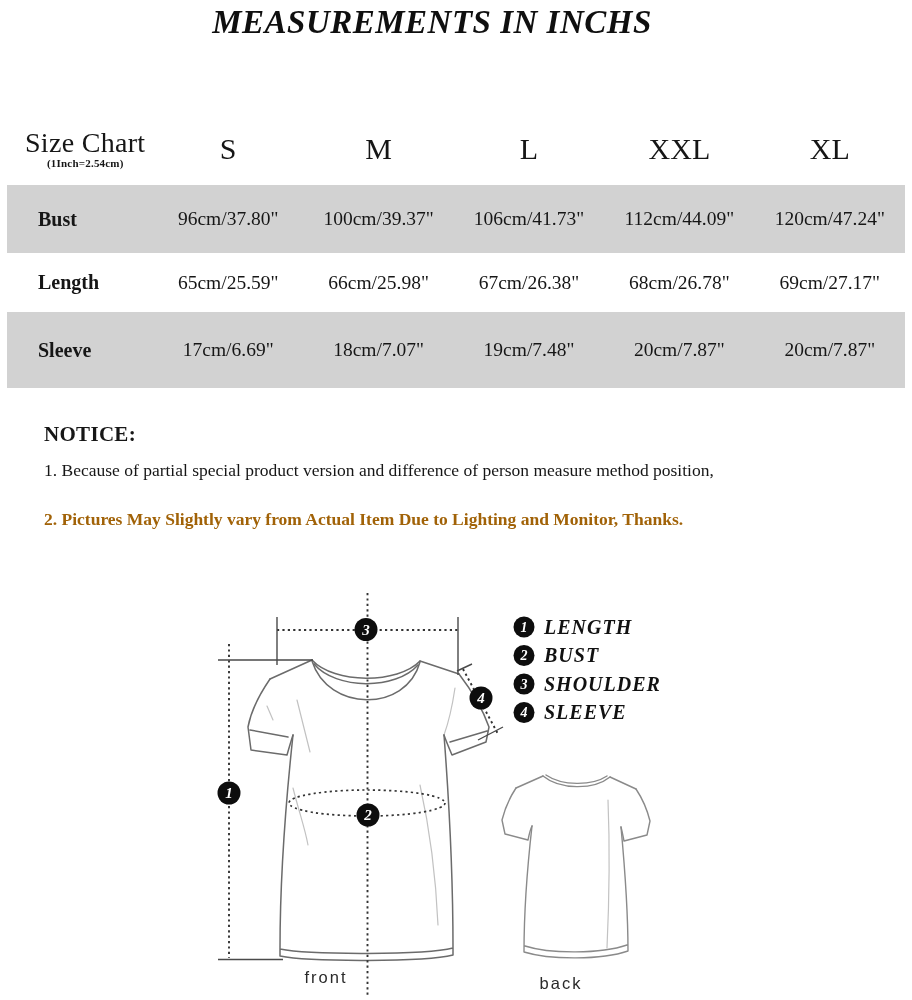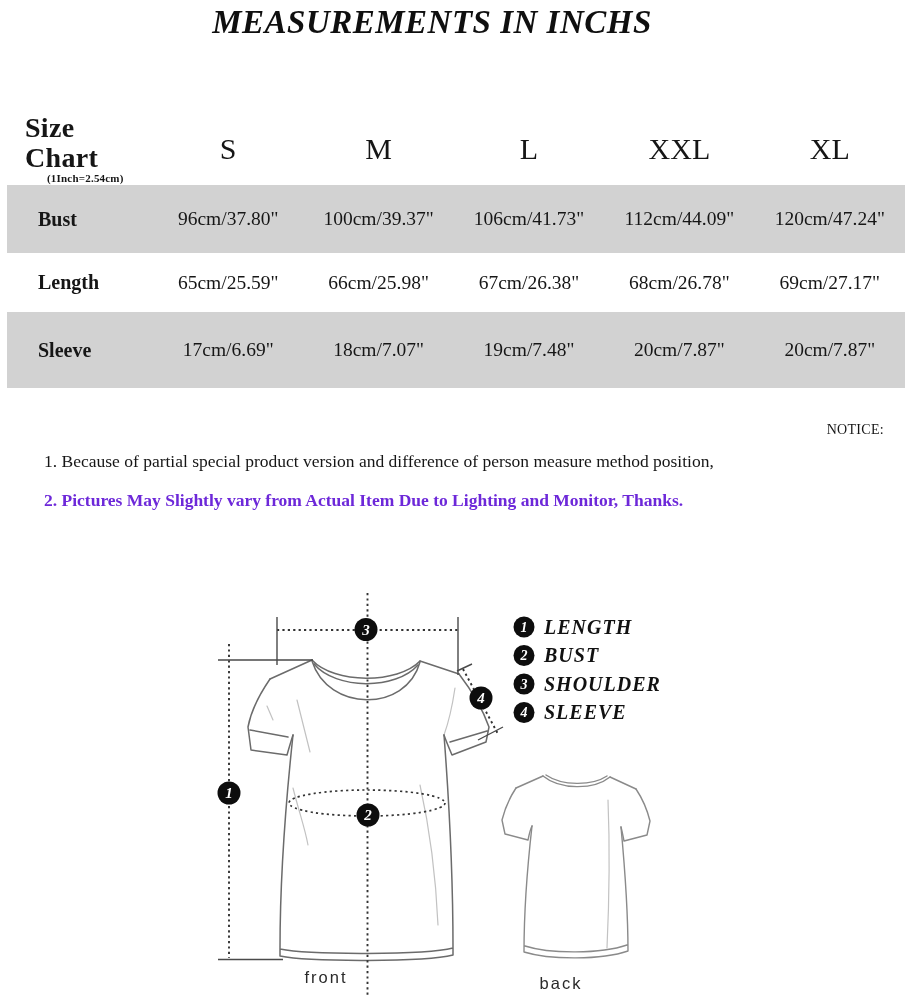--- a/index.html
+++ b/index.html
@@ -18,32 +18,32 @@
 
   
   .size-table{position:absolute;top:112px;left:0;width:912px;}
   .t-row{display:grid;grid-template-columns:146px repeat(5,1fr);align-items:center;margin:0 7px;}
   .t-row.header{height:73px;}
   .t-row.band{background:#d2d2d2;}
   .t-row.r-bust{height:68px;}
   .t-row.r-length{height:59px;}
   .t-row.r-sleeve{height:76px;}
   .head-label-cell{padding-left:18px;}
-  .size-chart-title{font-size:28px;font-weight:bold;letter-spacing:.3px;line-height:1.05;}
+  .size-chart-title{font-size:28px;font-weight:normal;letter-spacing:.3px;line-height:1.05;}
   .size-chart-sub{font-size:11px;font-weight:bold;padding-left:22px;letter-spacing:.2px;}
   .size-col{font-size:30px;text-align:center;font-weight:500;}
   .row-label{font-size:20px;font-weight:bold;padding-left:31px;}
   .val-cell{font-size:19.5px;text-align:center;white-space:nowrap;}
 
   
   .notice{position:absolute;left:44px;top:422px;width:840px;}
-  .notice-heading{font-size:14px;font-weight:normal;letter-spacing:.3px;text-align:right;}
+  .notice-heading{font-size:21px;font-weight:bold;letter-spacing:.3px;}
   .notice-line{font-size:17.5px;margin-top:13px;white-space:nowrap;}
   .notice-line.indent{margin-left:31px;margin-top:10px;}
-  .notice-line.red{color:#6d28d9;font-weight:bold;margin-top:18px;}
+  .notice-line.red{color:#a16207;font-weight:bold;margin-top:28px;}
 
   
   .diagram-svg{position:absolute;top:570px;left:0;}
   .shirt{fill:none;stroke:#6b6b6b;stroke-width:1.5;stroke-linecap:round;stroke-linejoin:round;}
   .shirt-back{fill:none;stroke:#8a8a8a;stroke-width:1.4;stroke-linecap:round;stroke-linejoin:round;}
   .sketch{fill:none;stroke:#c2c2c2;stroke-width:1.2;stroke-linecap:round;}
   .dotted{fill:none;stroke:#333333;stroke-width:1.9;stroke-dasharray:2.2 3.2;}
   .tick{fill:none;stroke:#4a4a4a;stroke-width:1.4;}
   .marker-circle{fill:#0d0d0d;stroke:none;}
   .marker-num{fill:#ffffff;font-family:"Liberation Serif","DejaVu Serif",serif;

